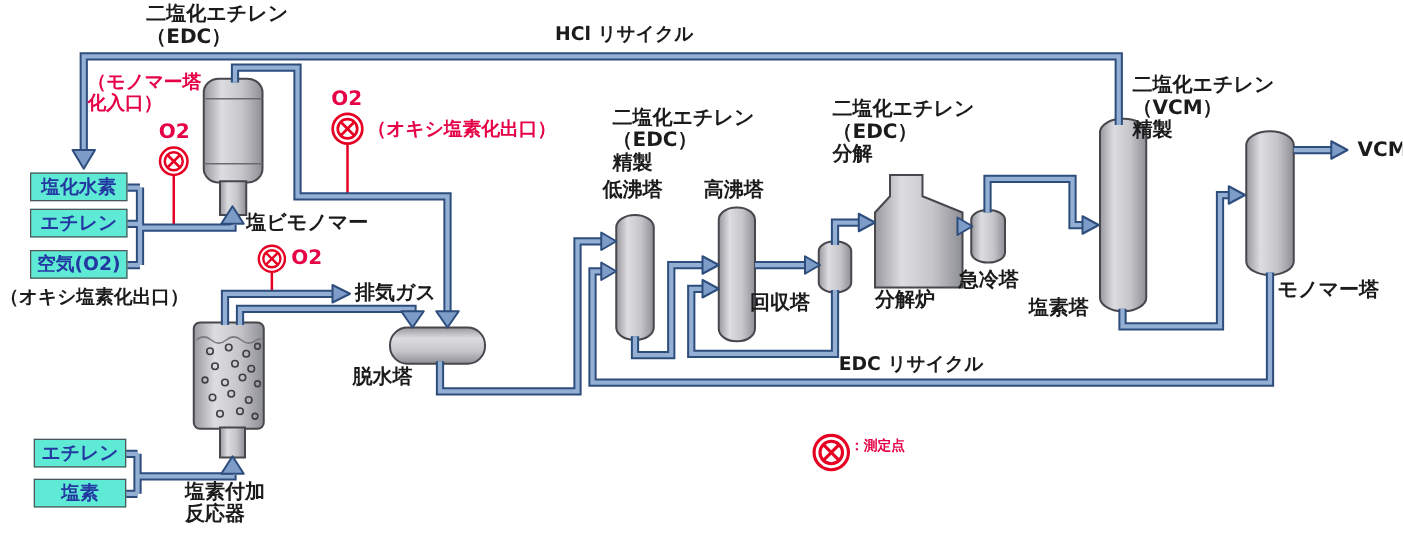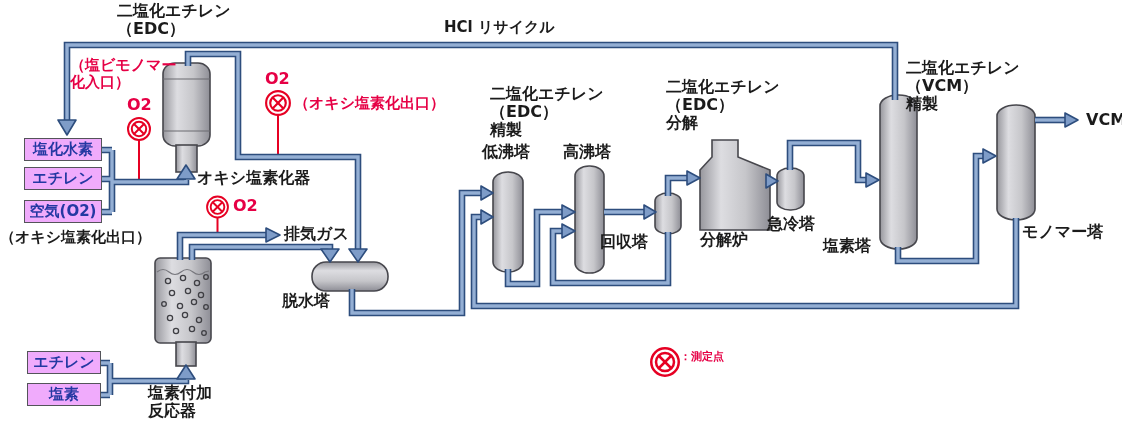--- a/index.html
+++ b/index.html
@@ -4,21 +4,21 @@
 <style>
   html,body{margin:0;padding:0;background:#fff;}
   .stage{position:relative;width:1122px;height:432px;background:#ffffff;overflow:hidden;
          font-family:"DejaVu Sans","Liberation Sans",sans-serif;}
   .stage svg.diagram{position:absolute;left:0;top:0;}
   .lbl{position:absolute;font-weight:bold;font-size:16px;line-height:1.13;color:#1b1b1b;
        white-space:pre-line;letter-spacing:0;}
   .sm{font-size:15px;}
   .red{color:#e60045;}
   .center{text-align:left;}
-  .feedbox{position:absolute;height:21px;border:1.6px solid #54545a;background:#f0abfc;
+  .feedbox{position:absolute;height:21px;border:1.6px solid #54545a;background:#5eead4;
            color:#2438a2;font-weight:bold;font-size:15px;text-align:center;line-height:21px;}
   
   .pipes-o use{fill:none;stroke:#2d4d7d;stroke-width:6.6;}
   .pipes-i use{fill:none;stroke:#94afd4;stroke-width:3.4;}
   .arrow{fill:#7e9cc8;stroke:#2d4d7d;stroke-width:1.6;stroke-linejoin:round;}
   .vessel{fill:url(#vgH);stroke:#47474d;stroke-width:1.6;}
   .vesselV{fill:url(#vgV);stroke:#47474d;stroke-width:1.6;}
   .band{stroke:#6a6a70;stroke-width:1.2;}
   .redline{stroke:#e60023;stroke-width:2;}
   .mpt circle{fill:#fff;stroke:#e60023;stroke-width:2;}
@@ -189,38 +189,39 @@
 （EDC）
 精製</div>
 <div class="lbl center" style="left:666px;top:78px;width:118px">二塩化エチレン
 （EDC）
 分解</div>
 <div class="lbl center" style="left:906px;top:59px;width:120px">二塩化エチレン
 （VCM）
 精製</div>
 
 <div class="lbl sm" style="left:444px;top:19px">HCl リサイクル</div>
+<div class="lbl sm" style="left:671px;top:283px">EDC リサイクル</div>
 <div class="lbl" style="left:284px;top:225px">排気ガス</div>
 <div class="lbl" style="left:1086px;top:111px">VCM</div>
 
-<div class="lbl" style="left:197px;top:169px">オキシ塩素化器</div>
+<div class="lbl" style="left:197px;top:169px">塩ビモノマー</div>
 <div class="lbl center" style="left:148px;top:384px;width:80px">塩素付加
 反応器</div>
 <div class="lbl" style="left:282px;top:292px">脱水塔</div>
 <div class="lbl" style="left:482px;top:143px">低沸塔</div>
 <div class="lbl" style="left:563px;top:143px">高沸塔</div>
 <div class="lbl" style="left:600px;top:233px">回収塔</div>
 <div class="lbl" style="left:700px;top:231px">分解炉</div>
 <div class="lbl" style="left:767px;top:215px">急冷塔</div>
 <div class="lbl" style="left:823px;top:237px">塩素塔</div>
 <div class="lbl" style="left:1022px;top:223px">モノマー塔</div>
 
 <div class="lbl sm" style="left:0px;top:229px">（オキシ塩素化出口）</div>
 
-<div class="lbl sm red" style="left:70px;top:57px">（塩ビモノマー
+<div class="lbl sm red" style="left:70px;top:57px">（モノマー塔
 化入口）</div>
 <div class="lbl sm red" style="left:294px;top:95px">（オキシ塩素化出口）</div>
 <div class="lbl red" style="left:127px;top:96px">O2</div>
 <div class="lbl red" style="left:265px;top:70px">O2</div>
 <div class="lbl red" style="left:233px;top:197px">O2</div>
 <div class="lbl red" style="left:680px;top:351px;font-size:11px">：測定点</div>
 
 </div>
 
 </body></html>

